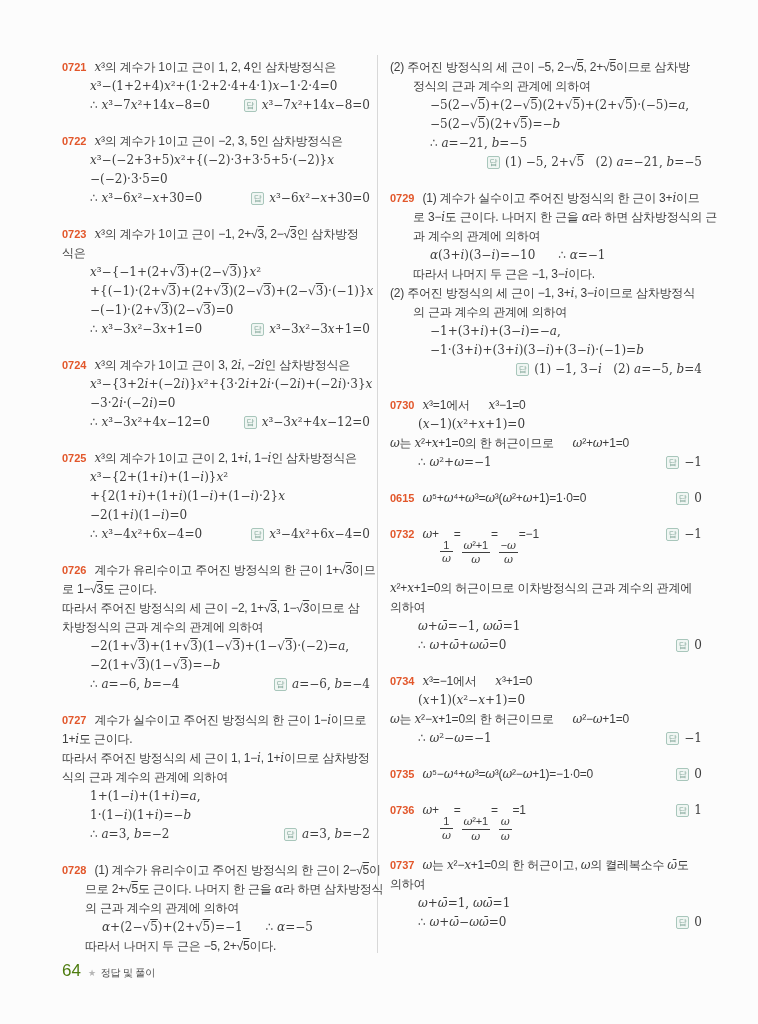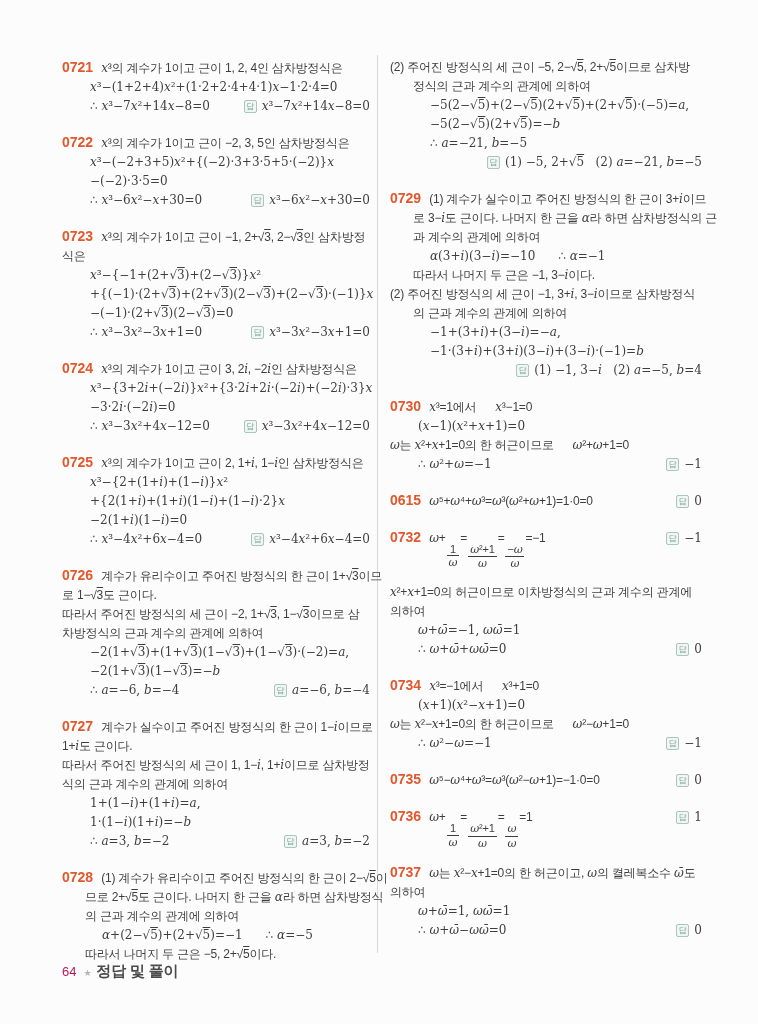--- a/index.html
+++ b/index.html
@@ -18,21 +18,21 @@
   .line { display:flex; align-items:baseline; white-space:pre; min-height:19px; }
   .line .txt { flex:1 1 auto; min-width:0; }
   .k-first  { padding-left:0; }
   .k-body   { padding-left:0; }
   .k-sub    { padding-left:23px; }
   .k-math   { padding-left:28px; }
   .k-submath{ padding-left:40px; }
   .k-ansrow { justify-content:flex-end; }
   .k-ansrow .txt { flex:0 0 auto; }
   .num {
-    flex:0 0 auto; font-weight:700; font-size:14px; color:#E2572B;
+    flex:0 0 auto; font-weight:700; font-size:11px; color:#E2572B;
     margin-right:8px; letter-spacing:0;
   }
   .k-math .txt, .k-submath .txt, .k-ansrow .txt, .ans, .k-first .txt, .k-body .txt {
     font-family:inherit;
   }
   .k-math .txt, .k-submath .txt, .k-ansrow .txt, .ans {
     font-family:"DejaVu Serif","Liberation Serif",serif; letter-spacing:0;
   }
   i { font-family:"DejaVu Serif","Liberation Serif",serif; font-style:italic; }
   .ans { flex:0 0 auto; margin-left:10px; display:inline-flex; align-items:baseline; }
@@ -41,23 +41,23 @@
     font-size:8px; font-family:"Liberation Sans",sans-serif; font-style:normal;
     color:#7FA396; background:#F0F6F3; border:1px solid #A8C6BB; border-radius:2px;
     margin-right:5px; align-self:center; letter-spacing:0;
   }
   .sq .ov { text-decoration:overline; }
   .frac { display:inline-flex; flex-direction:column; text-align:center;
           vertical-align:-0.65em; line-height:1.1; font-size:0.92em; margin:0 1px; position:relative; top:0.35em;}
   .fn { border-bottom:1px solid #3e3e3e; padding:0 2px 0px; }
   .fd { padding:0 2px; }
   .footer { position:absolute; left:62px; top:961px; display:flex; align-items:baseline; }
-  .footer .pnum { font-size:13px; color:#be185d; letter-spacing:0; }
+  .footer .pnum { font-size:17px; color:#4d7c0f; letter-spacing:0; }
   .footer .star { font-size:9px; color:#b5b5b5; margin:0 5px 0 7px; }
-  .footer .flabel { font-size:15px; font-weight:700; color:#4a4a4a; }
+  .footer .flabel { font-size:10px; font-weight:400; color:#4a4a4a; }
 </style>
 </head>
 <body>
 
 <div class="page">
   <div class="divider"></div>
   <div class="col col-left" id="col-left">
       <div class="problem">
         <div class="line k-first"><span class="num">0721</span><span class="txt"><i>x</i>³의 계수가 1이고 근이 1, 2, 4인 삼차방정식은</span></div>
         <div class="line k-math"><span class="txt"><i>x</i>³−(1+2+4)<i>x</i>²+(1·2+2·4+4·1)<i>x</i>−1·2·4=0</span></div>

